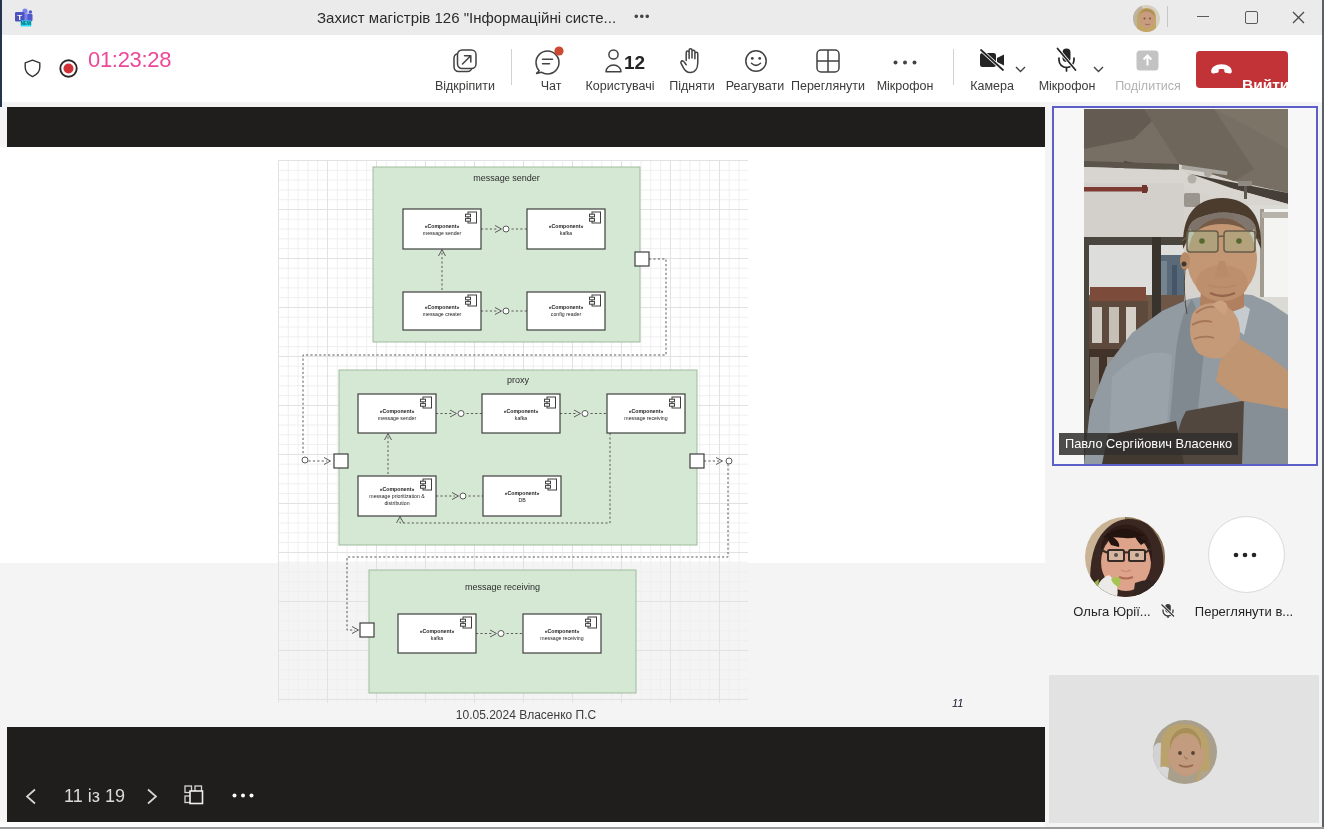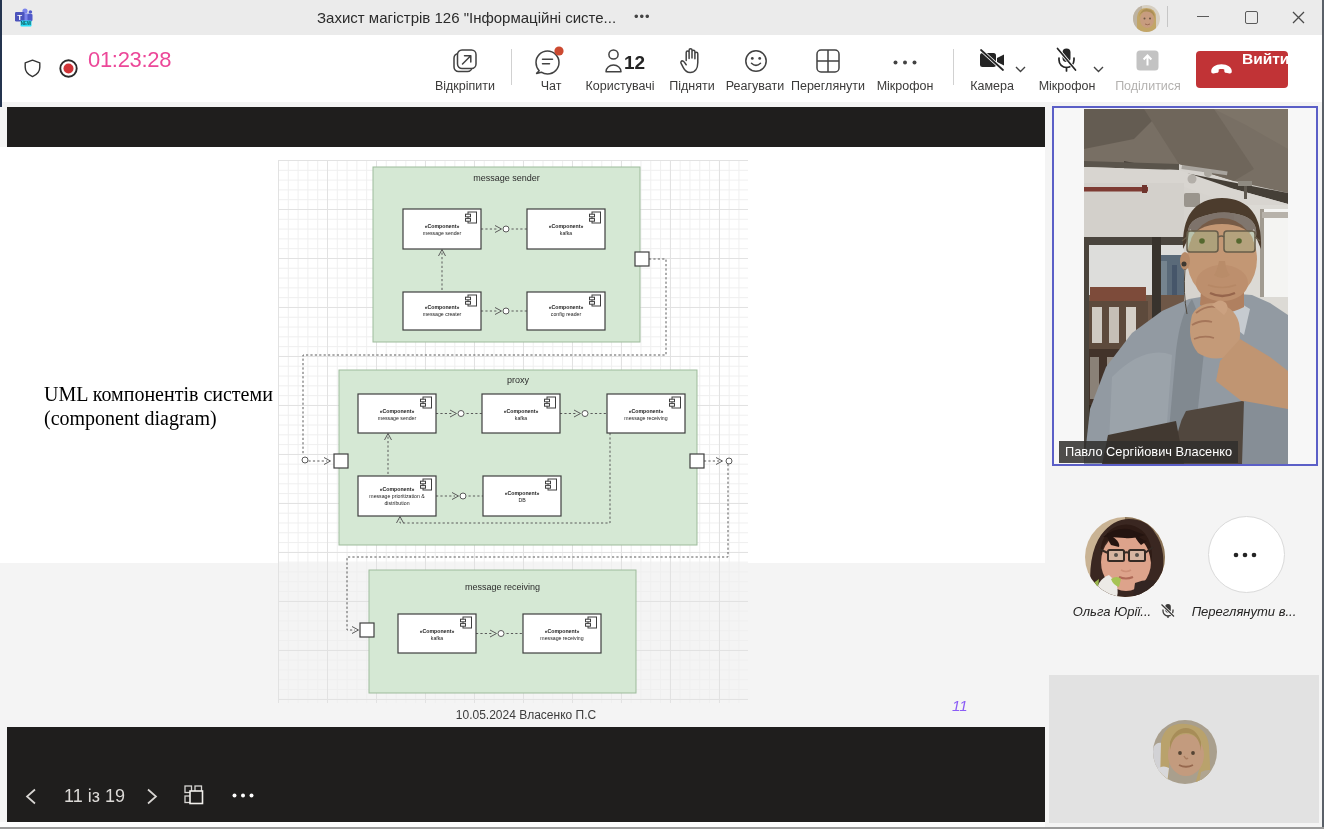--- a/index.html
+++ b/index.html
@@ -23,28 +23,28 @@
   #understage{position:absolute;left:0px;top:822px;width:1045px;height:7px;background:#fdfdfd;}
   #grid{position:absolute;left:278px;top:13px;width:470px;height:543px;
      background-image:
        linear-gradient(#e2e2e2 1px, transparent 1px),
        linear-gradient(90deg,#e2e2e2 1px, transparent 1px),
        linear-gradient(#efefef 1px, transparent 1px),
        linear-gradient(90deg,#efefef 1px, transparent 1px);
      background-size: 49px 49px, 49px 49px, 9.8px 9.8px, 9.8px 9.8px;}
   #umltext{position:absolute;left:44px;top:236px;font-family:"Liberation Serif",serif;font-size:20px;color:#000;line-height:23.5px;}
   #caption{position:absolute;left:7px;top:561px;width:1038px;text-align:center;font-size:12px;color:#3c3c3c;}
-  #pagenum{position:absolute;left:952px;top:550px;font-size:15px;color:#8b5cf6;font-style:italic;}
+  #pagenum{position:absolute;left:952px;top:550px;font-size:11px;color:#0f172a;font-style:italic;}
   #bbtext{position:absolute;left:64px;top:786px;font-size:15px;color:#dcdad7;}
   
   #tile1{position:absolute;left:1052px;top:106px;width:262px;height:356px;background:#f7f7f7;border:2.5px solid #5b5fc7;}
   #vid1{position:absolute;left:1084px;top:109px;width:204px;height:355px;}
-  #nametag{position:absolute;left:1059px;top:433px;height:22px;line-height:22px;background:rgba(48,47,45,0.85);color:#fff;font-size:12.8px;padding:0 6px;margin-top:8px;}
+  #nametag{position:absolute;left:1059px;top:433px;height:22px;line-height:22px;background:rgba(48,47,45,0.85);color:#fff;font-size:12.8px;padding:0 6px;}
   #tile2{position:absolute;left:1049px;top:675px;width:270px;height:148px;background:#e2e2e2;}
-  .avlabel{position:absolute;font-size:13px;color:#252423;white-space:nowrap;transform:translateX(-50%);font-style:italic;}
+  .avlabel{position:absolute;font-size:13px;color:#252423;white-space:nowrap;transform:translateX(-50%);}
 </style>
 </head>
 <body>
 <div id="app">
 
   <div id="titlebar">
     <svg class="abs" style="left:13px;top:7px" width="20" height="20" viewBox="0 0 20 20">
       <circle cx="12" cy="4" r="2.6" fill="#7b83eb"></circle>
       <circle cx="17.4" cy="5" r="1.8" fill="#5059c9"></circle>
       <rect x="10" y="6.5" width="8" height="8" rx="1" fill="#7b83eb"></rect>
@@ -166,21 +166,21 @@
     <svg class="abs" style="left:1136px;top:15px" width="23" height="21" viewBox="0 0 23 21">
       <rect x="0.5" y="0.5" width="22" height="20" rx="3.5" fill="#c3c3c3"></rect>
       <path d="M11.5 15.5 V6 M7.6 9.5 L11.5 5.5 L15.4 9.5" fill="none" stroke="#ffffff" stroke-width="2"></path>
     </svg>
     <div class="tlabel" style="left:1148px;color:#b3b1af">Поділитися</div>
 
     <div class="abs" style="left:1196px;top:15.5px;width:92px;height:37px;background:#c13336;border-radius:4px;"></div>
     <svg class="abs" style="left:1210px;top:28px" width="23" height="12" viewBox="0 0 23 12">
       <path d="M1.2 8.2 C1.2 4.4 5.6 1.2 11.5 1.2 C17.4 1.2 21.8 4.4 21.8 8.2 C21.8 9.8 20.8 10.7 19.4 10.4 L15.9 9.8 C14.9 9.6 14.3 8.9 14.3 7.9 V6.4 C13.4 6.1 12.5 6 11.5 6 C10.5 6 9.6 6.1 8.7 6.4 V7.9 C8.7 8.9 8.1 9.6 7.1 9.8 L3.6 10.4 C2.2 10.7 1.2 9.8 1.2 8.2 Z" fill="#fff"></path>
     </svg>
-    <div class="abs" style="left:1242px;top:15px;font-size:15.5px;font-weight:bold;color:#fff;">Вийти</div>
+    <div class="abs" style="left:1242px;top:41px;font-size:15.5px;font-weight:bold;color:#fff;">Вийти</div>
   </div>
 
   <div id="stagetop"></div>
   <div id="slide">
     <div id="grid"></div>
     <svg class="abs" style="left:278px;top:3px" width="470" height="560" viewBox="0 0 470 560" font-family="Liberation Sans, sans-serif">
       <g fill="#d5e8d4" stroke="#9dbb9b" stroke-width="1">
         <rect x="95" y="17" width="267" height="175"></rect>
         <rect x="61" y="220" width="358" height="175"></rect>
         <rect x="91" y="420" width="267" height="123"></rect>
@@ -297,21 +297,20 @@
         <text x="119" y="269.5">message sender</text>
         <text x="243" y="269.5">kafka</text>
         <text x="368" y="269.5">message receiving</text>
         <text x="119" y="348">message prioritization &amp;</text>
         <text x="119" y="355">distribution</text>
         <text x="244" y="352">DB</text>
         <text x="159" y="489.5">kafka</text>
         <text x="284" y="489.5">message receiving</text>
       </g>
     </svg>
-    <div id="umltext">UML компонентів системи<br>(component diagram)</div>
     <div id="caption">10.05.2024 Власенко П.С</div>
     <div id="pagenum">11</div>
   </div>
   <div id="stagebottom">
     <svg class="abs" style="left:17px;top:61px" width="13" height="17" viewBox="0 0 13 17">
         <path d="M11 1.5 L3 8.5 L11 15.5" fill="none" stroke="#d8d6d3" stroke-width="1.7"></path>
       </svg>
     <div id="bbtext" style="position:absolute;left:57px;top:59px;font-size:18px;color:#dcdad7">11 із 19</div>
     <svg class="abs" style="left:139px;top:61px" width="13" height="17" viewBox="0 0 13 17">
         <path d="M2 1.5 L10 8.5 L2 15.5" fill="none" stroke="#d8d6d3" stroke-width="1.7"></path>

